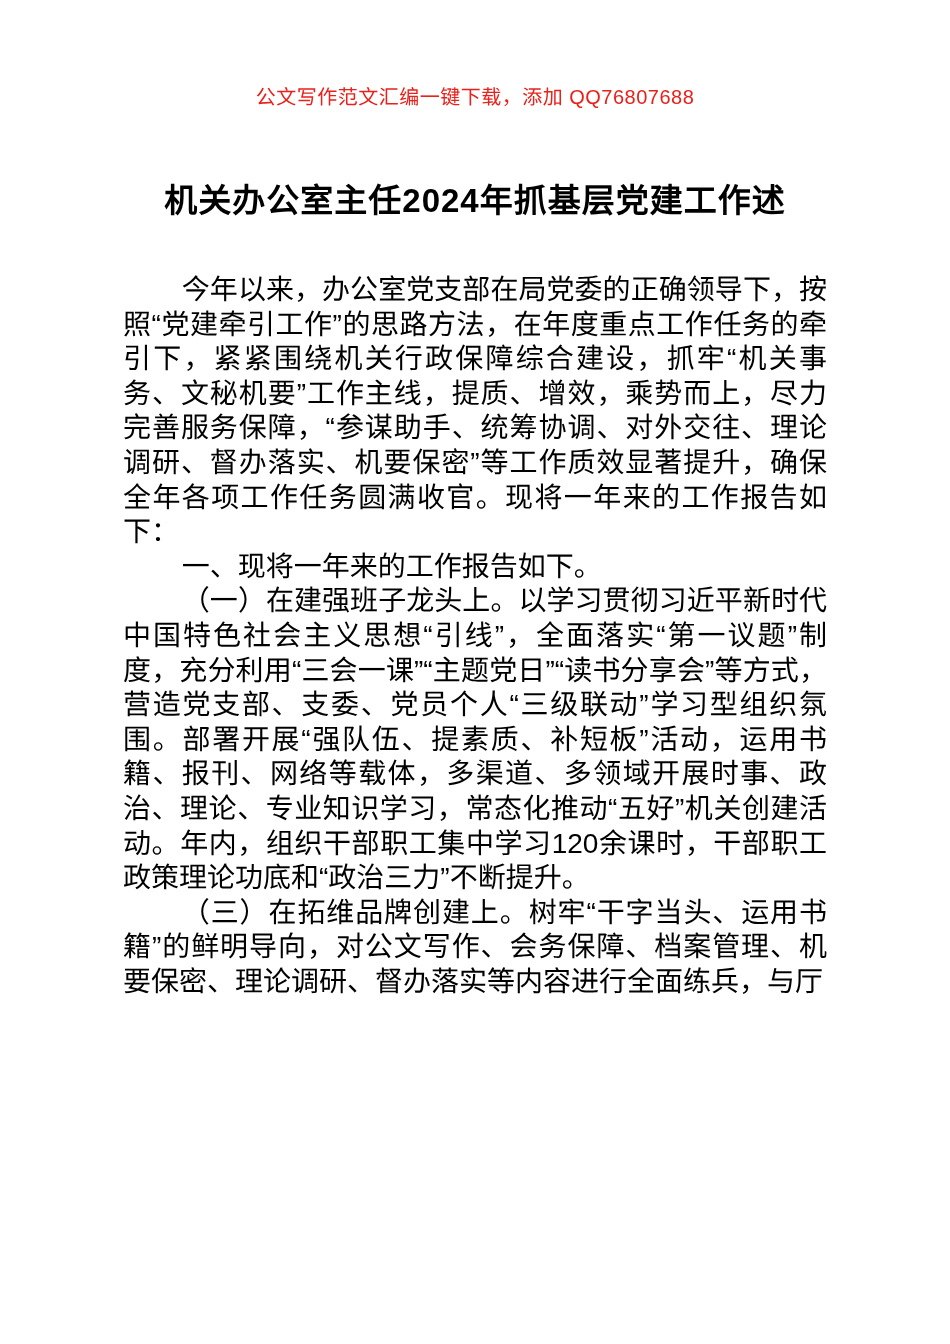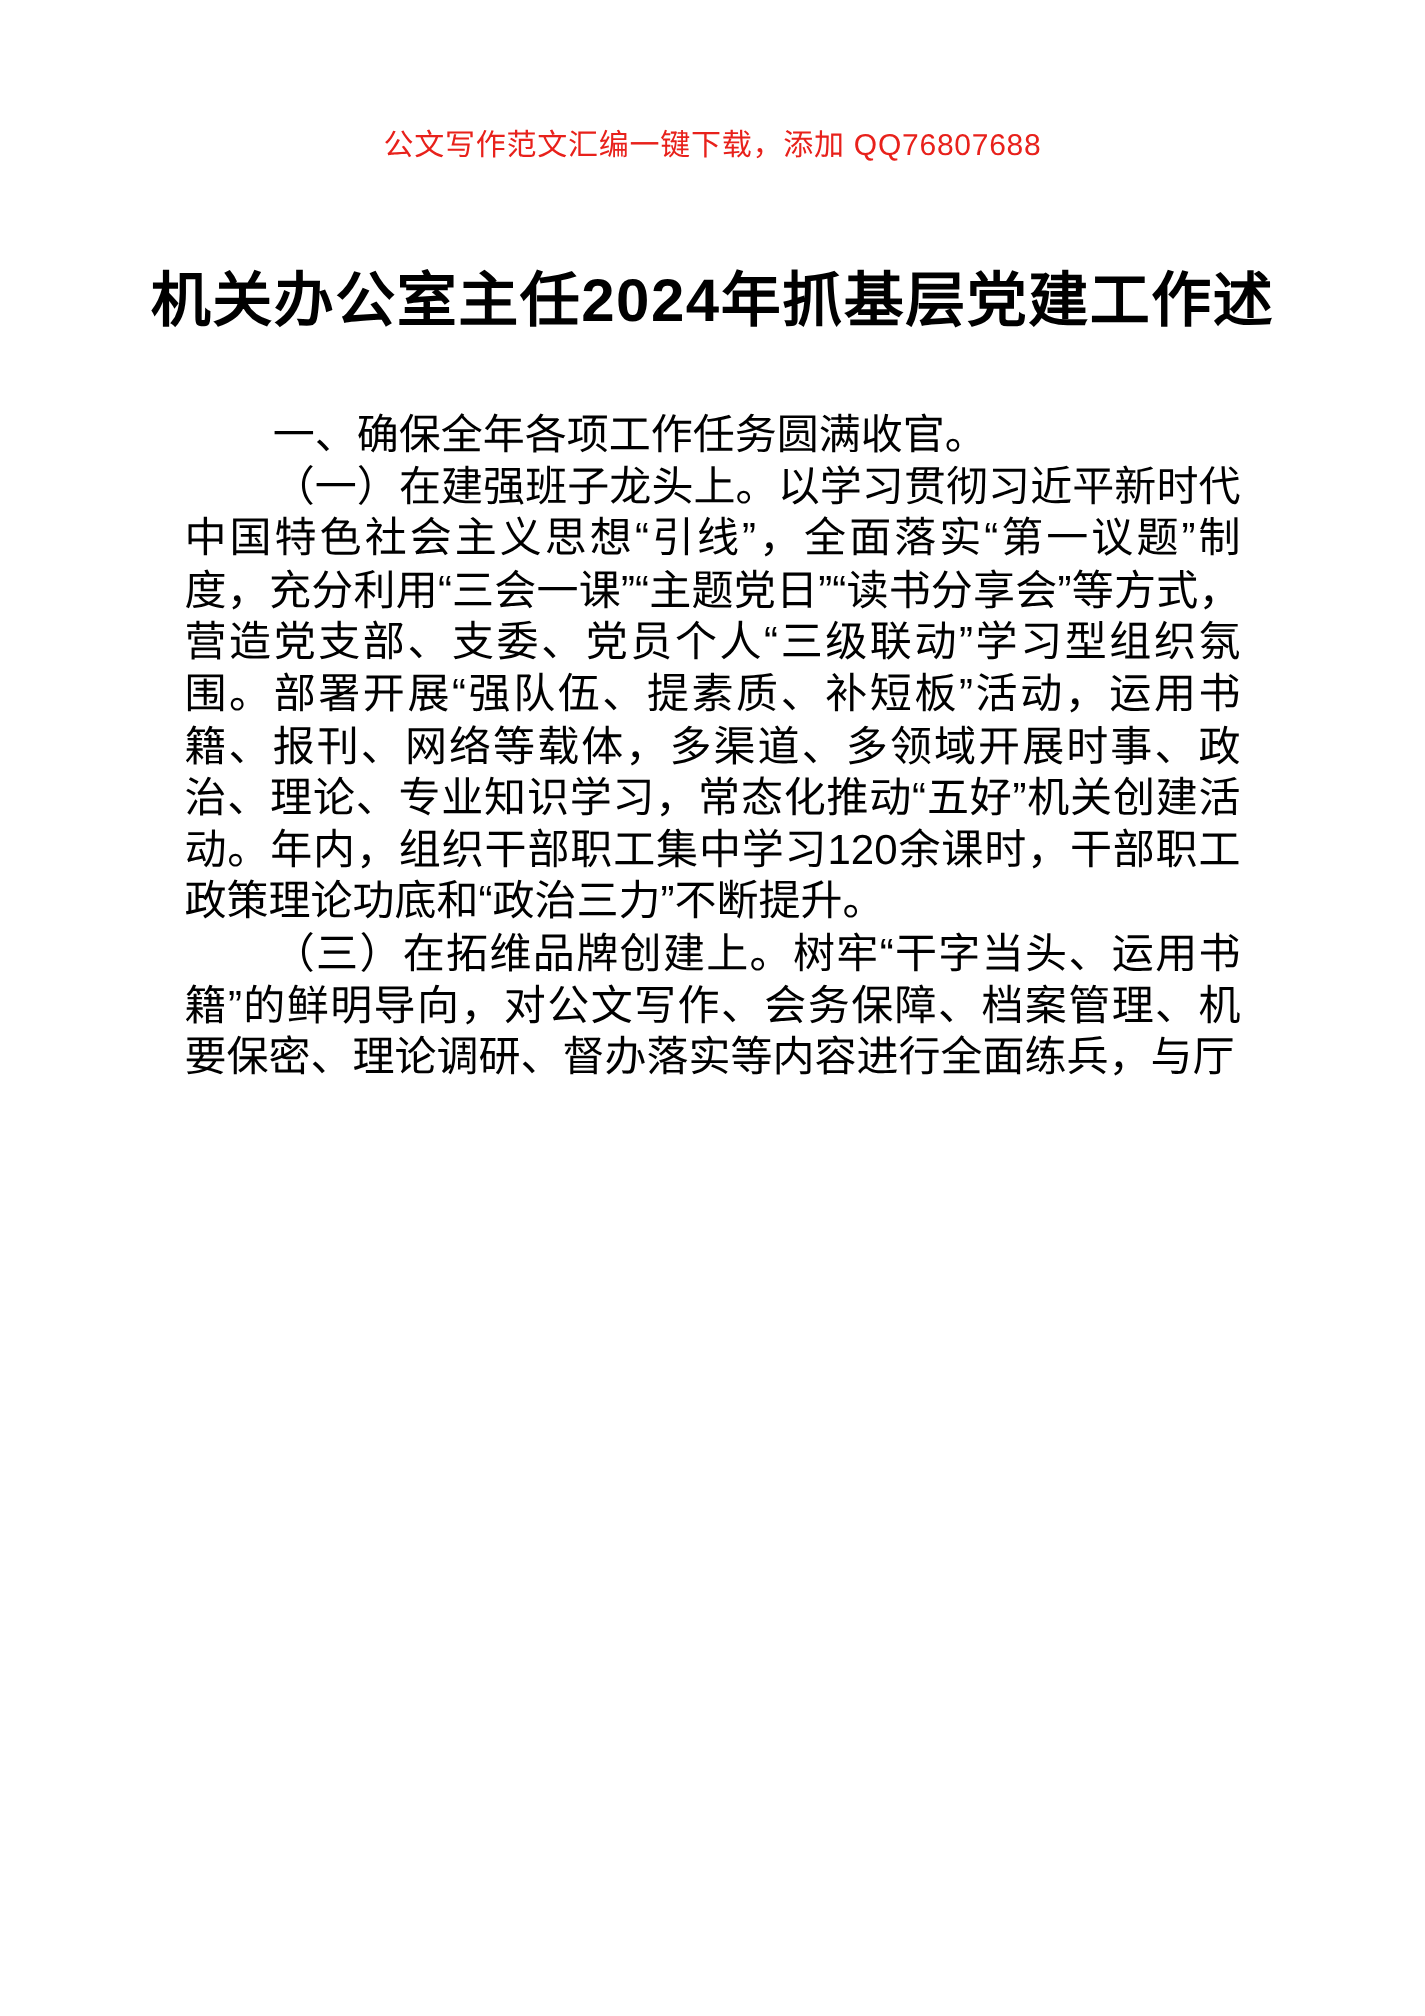--- a/index.html
+++ b/index.html
@@ -23,21 +23,21 @@
     text-align: center;
     font-size: 20px;
     line-height: 26px;
     color: #e8211b;
     letter-spacing: 0.5px;
     white-space: nowrap;
   }
   .doc-title {
     margin-top: 56px;
     text-align: center;
-    font-size: 40px;
+    font-size: 33px;
     font-weight: 700;
     line-height: 70px;
     letter-spacing: 1px;
     color: #000000;
   }
   .doc-title .title-line {
     display: block;
   }
   .doc-body {
     margin: 37px 123px 0 123px;
@@ -60,18 +60,19 @@
 
 <div class="page">
 
   <div class="notice">公文写作范文汇编一键下载，添加 QQ76807688</div>
 
   <div class="doc-title">
     <span class="title-line">机关办公室主任2024年抓基层党建工作述</span>
   </div>
 
   <div class="doc-body">
-    <p>一、确保全年各项工作任务圆满收官。</p>
+    <p>今年以来，办公室党支部在局党委的正确领导下，按照“党建牵引工作”的思路方法，在年度重点工作任务的牵引下，紧紧围绕机关行政保障综合建设，抓牢“机关事务、文秘机要”工作主线，提质、增效，乘势而上，尽力完善服务保障，“参谋助手、统筹协调、对外交往、理论调研、督办落实、机要保密”等工作质效显著提升，确保全年各项工作任务圆满收官。现将一年来的工作报告如下：</p>
+    <p>一、现将一年来的工作报告如下。</p>
     <p>（一）在建强班子龙头上。以学习贯彻习近平新时代中国特色社会主义思想“引线”，全面落实“第一议题”制度，充分利用“三会一课”“主题党日”“读书分享会”等方式，营造党支部、支委、党员个人“三级联动”学习型组织氛围。部署开展“强队伍、提素质、补短板”活动，运用书籍、报刊、网络等载体，多渠道、多领域开展时事、政治、理论、专业知识学习，常态化推动“五好”机关创建活动。年内，组织干部职工集中学习120余课时，干部职工政策理论功底和“政治三力”不断提升。</p>
     <p>（三）在拓维品牌创建上。树牢“干字当头、运用书籍”的鲜明导向，对公文写作、会务保障、档案管理、机要保密、理论调研、督办落实等内容进行全面练兵，与厅</p>
   </div>
 
 </div>
 
 </body></html>

